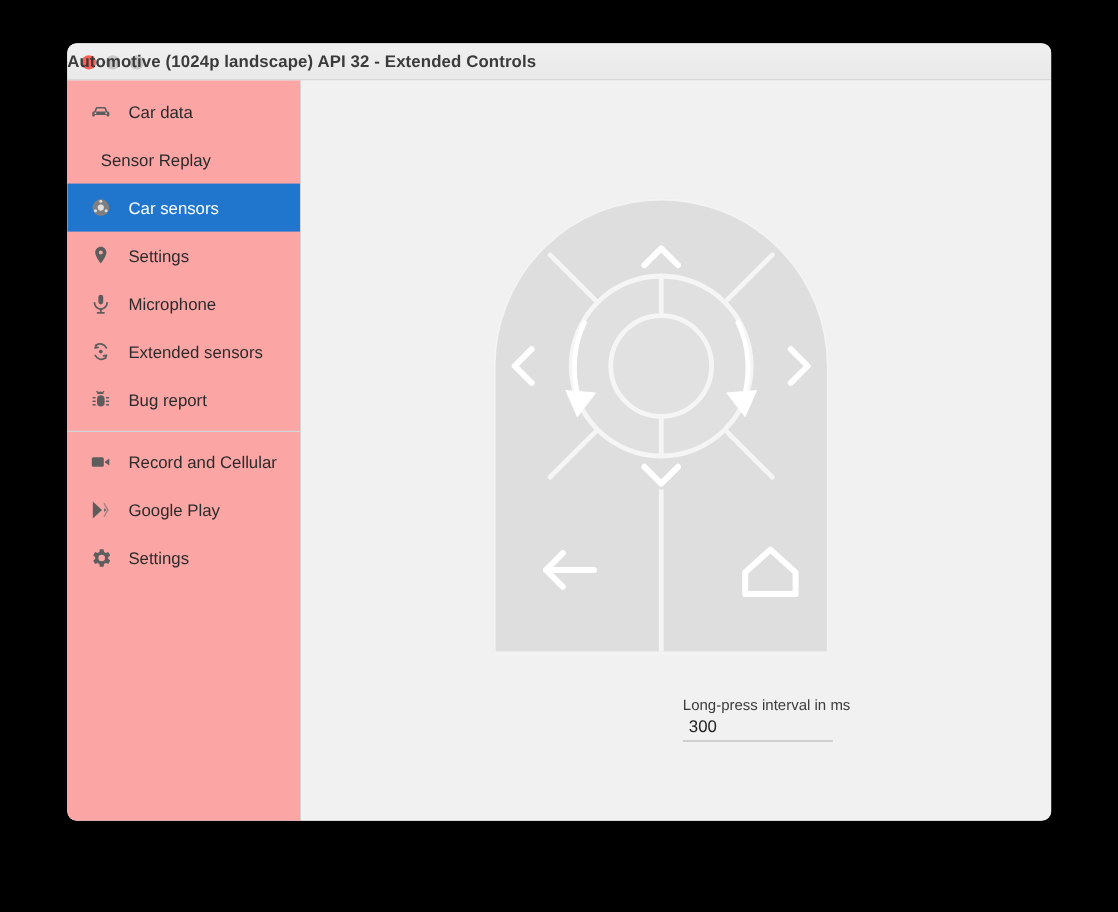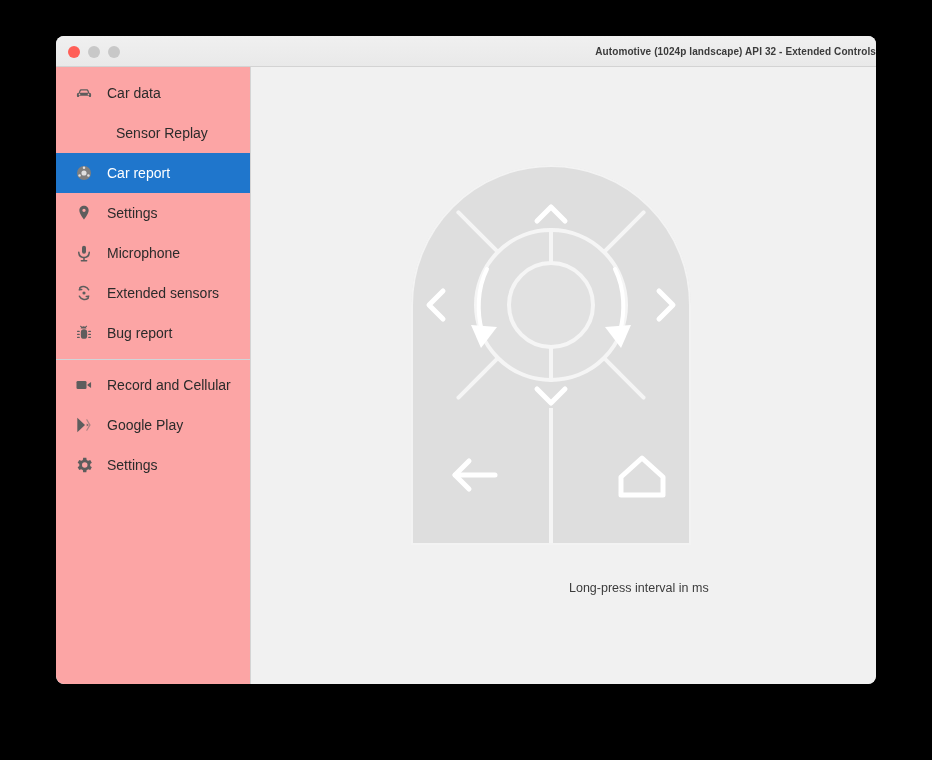--- a/index.html
+++ b/index.html
@@ -49,22 +49,22 @@
   }
   .light.close  { background: #ff5f57; }
   .light.min    { background: #c8c8c8; }
   .light.max    { background: #c8c8c8; }
 
   #window-title {
     position: absolute;
     left: 0; right: 0; top: 0;
     height: 31px;
     line-height: 31px;
-    text-align: right;
-    font-size: 10px;
+    text-align: left;
+    font-size: 14px;
     font-weight: bold;
     color: #3b3b3b;
     letter-spacing: 0.1px;
   }
 
   
   #body {
     position: relative;
     height: 617px;
     width: 100%;
@@ -103,21 +103,20 @@
     align-items: center;
     justify-content: center;
   }
   .nav-item .ico svg { display: block; }
   .nav-item.selected {
     background: #1f76cc;
   }
   .nav-item.selected .label { color: #ffffff; }
   .nav-item.sub {
     padding-left: 28px;
-    margin-left: 32px;
   }
   .nav-divider {
     height: 1px;
     background: #d0d5d9;
     margin: 6px 0 5px 0;
   }
 
   
   #main {
     position: relative;
@@ -193,21 +192,21 @@
       <div class="nav-item selected">
         <span class="ico">
           <svg width="20" height="20" viewBox="0 0 24 24">
             <circle cx="12" cy="12" r="8.4" fill="#7f7f7f"></circle>
             <circle cx="12" cy="12" r="3.1" fill="#e0e0e0"></circle>
             <circle cx="12" cy="5.6" r="1.5" fill="#e0e0e0"></circle>
             <circle cx="6.7" cy="15.1" r="1.5" fill="#e0e0e0"></circle>
             <circle cx="17.3" cy="15.1" r="1.5" fill="#e0e0e0"></circle>
           </svg>
         </span>
-        <span class="label">Car report</span>
+        <span class="label">Car sensors</span>
       </div>
 
       <div class="nav-item">
         <span class="ico">
           <svg width="20" height="20" viewBox="0 0 24 24" fill="#5d5d5d">
             <path d="M12 3.2c-3.1 0-5.6 2.5-5.6 5.6 0 4.2 5.6 11 5.6 11s5.6-6.8 5.6-11c0-3.1-2.5-5.6-5.6-5.6zm0 7.6a2 2 0 110-4 2 2 0 010 4z"></path>
           </svg>
         </span>
         <span class="label">Settings</span>
       </div>
@@ -341,17 +340,18 @@
               <path d="M58 296 L44 310 L58 324" fill="none" stroke="#ffffff" stroke-width="5" stroke-linecap="round" stroke-linejoin="round"></path>
             </g>
 
             <path d="M210 312 L231 293 L252 312 L252 330 L210 330 Z" fill="none" stroke="#ffffff" stroke-width="5" stroke-linejoin="round"></path>
           </g>
         </svg>
       </div>
 
       <div id="longpress">
         <div class="lp-label">Long-press interval in ms</div>
+        <input class="lp-input" type="text" value="300" style="">
       </div>
 
     </section>
   </div>
 </div>
 
 </body></html>

